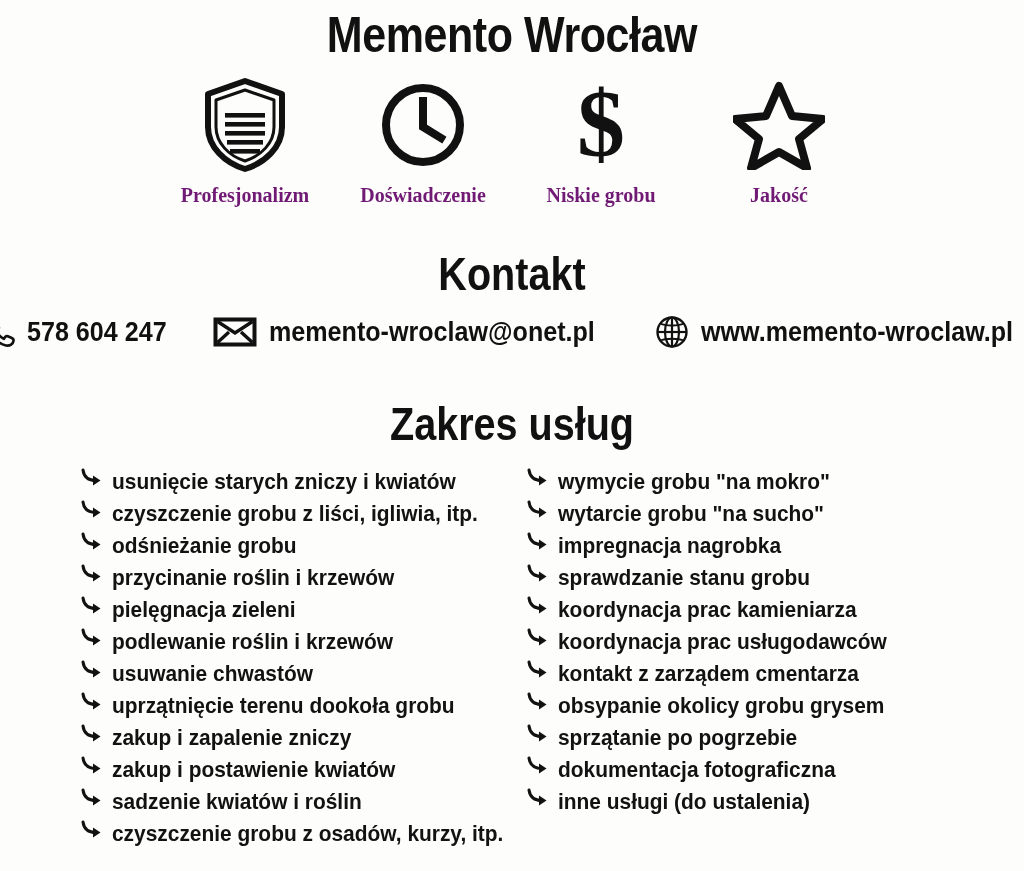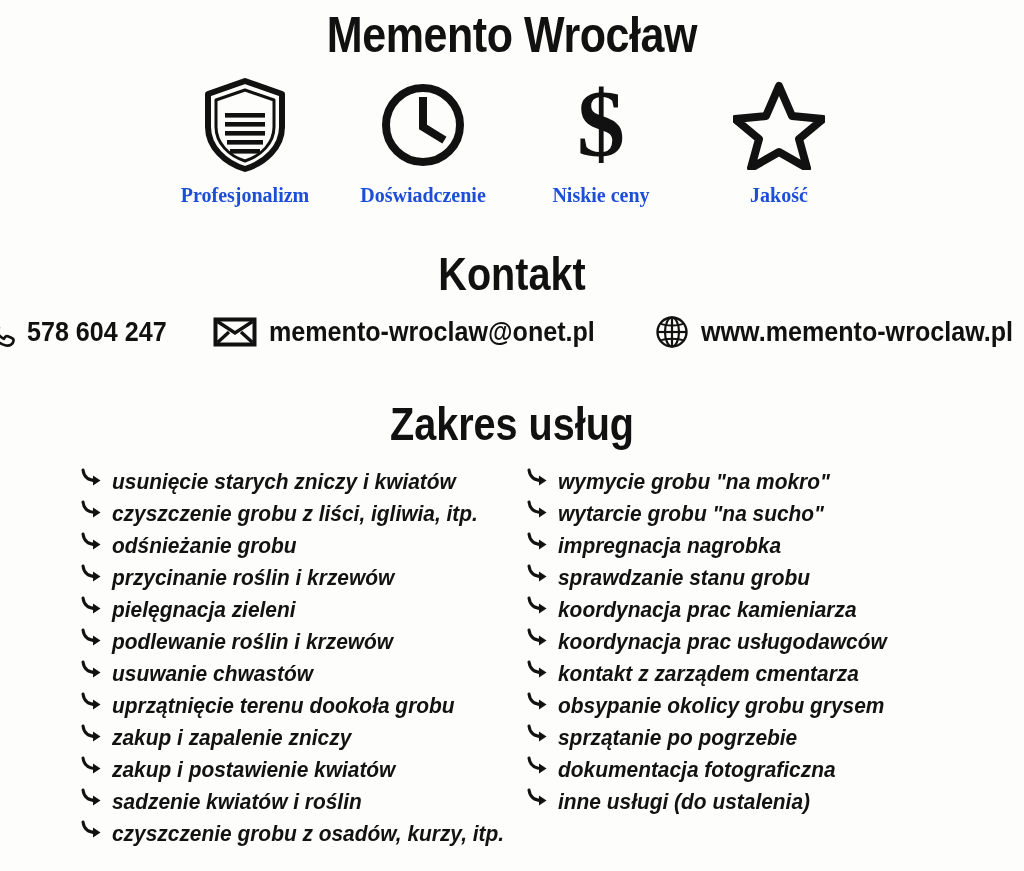--- a/index.html
+++ b/index.html
@@ -46,21 +46,21 @@
     height: 98px;
     display: flex;
     align-items: center;
     justify-content: center;
   }
   .feature-label {
     font-family: "Liberation Serif", serif;
     font-weight: bold;
     font-size: 20px;
     margin-top: 10px;
-    color: #1d4ed8;
+    color: #701a75;
     white-space: nowrap;
   }
 
   
   .section-heading {
     text-align: center;
     font-family: "Liberation Sans Narrow", "Liberation Sans", sans-serif;
     font-weight: bold;
     font-size: 46px;
     transform: scaleX(0.86);
@@ -101,21 +101,20 @@
     justify-content: center;
     flex: 0 0 auto;
   }
 
   
   .services {
     display: flex;
     justify-content: center;
     margin-top: 20px;
     padding-left: 14px;
-    font-style: italic;
   }
   .service-col {
     width: 430px;
   }
   .service-col + .service-col { margin-left: 16px; }
   .service-item {
     display: flex;
     align-items: baseline;
     gap: 9px;
     height: 32px;
@@ -167,21 +166,21 @@
     </div>
     <div class="feature-label">Doświadczenie</div>
   </div>
 
   <div class="feature">
     <div class="feature-icon">
       <svg width="70" height="96" viewBox="0 0 70 96" aria-hidden="true">
         <text x="35" y="79" text-anchor="middle" font-family="Liberation Serif, serif" font-size="96" font-weight="bold" fill="#111">$</text>
       </svg>
     </div>
-    <div class="feature-label">Niskie ceny</div>
+    <div class="feature-label">Niskie grobu</div>
   </div>
 
   <div class="feature">
     <div class="feature-icon">
       <svg width="92" height="90" viewBox="0 0 92 90" aria-hidden="true">
         <path d="M46 6 L59 36 L90 39 L66 59 L74 88 L46 72 L18 88 L26 59 L2 39 L33 36 Z" fill="none" stroke="#111" stroke-width="8" stroke-linejoin="round"></path>
       </svg>
     </div>
     <div class="feature-label">Jakość</div>
   </div>

